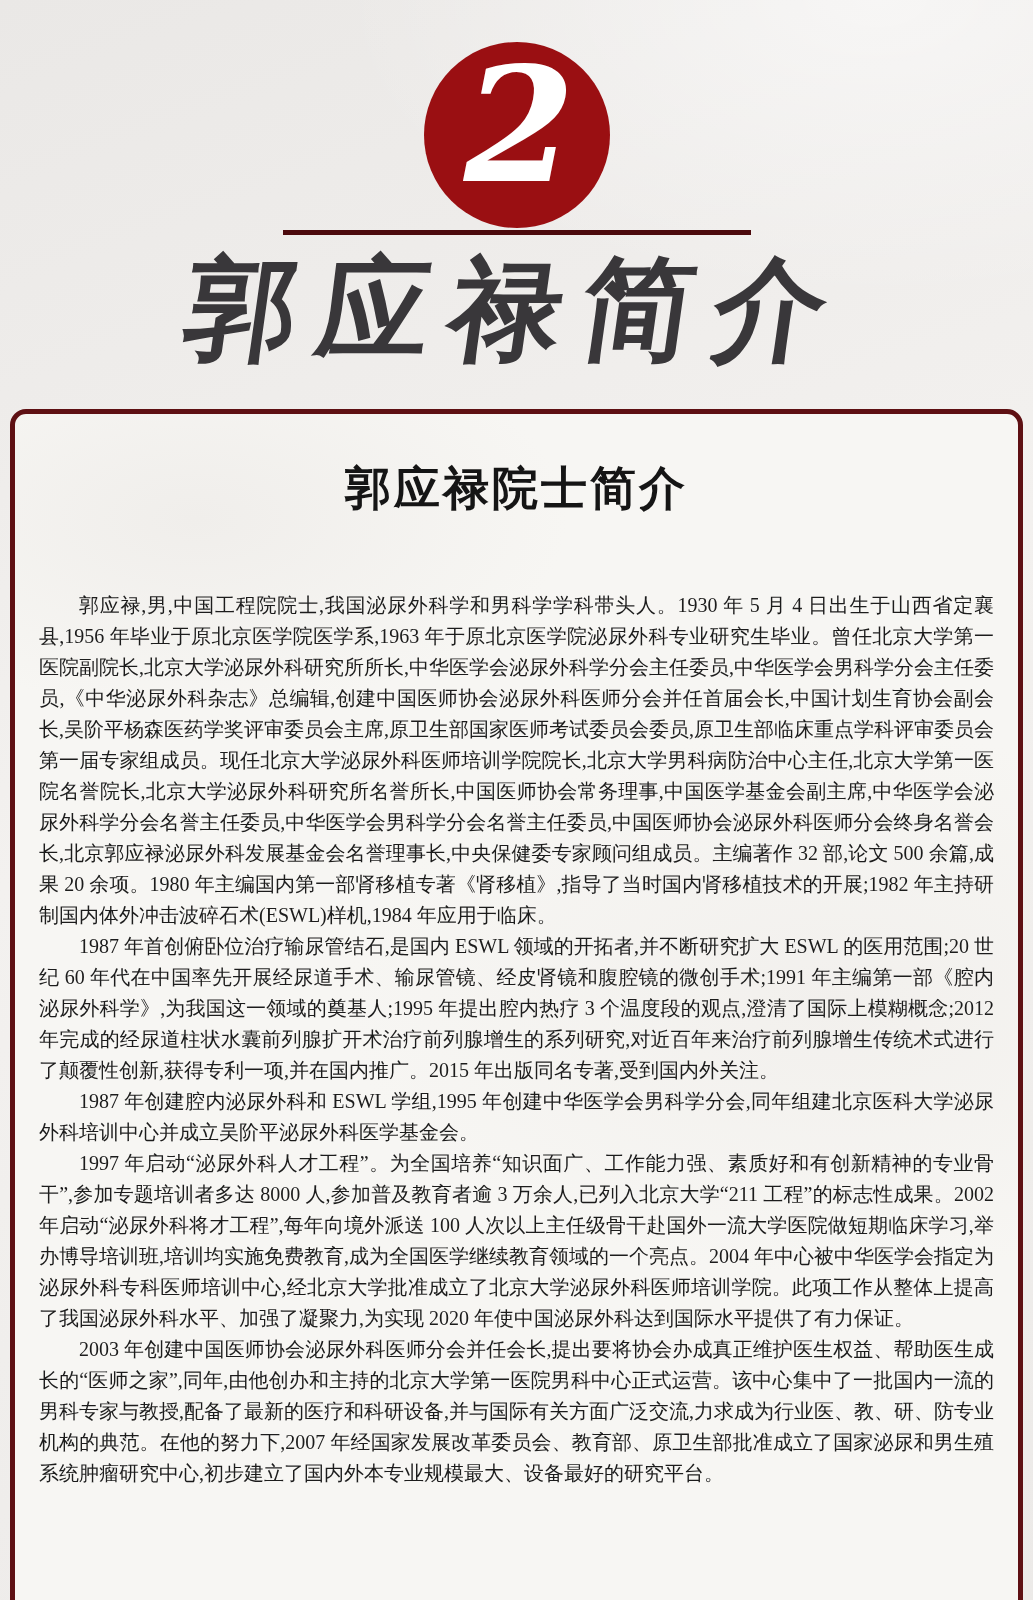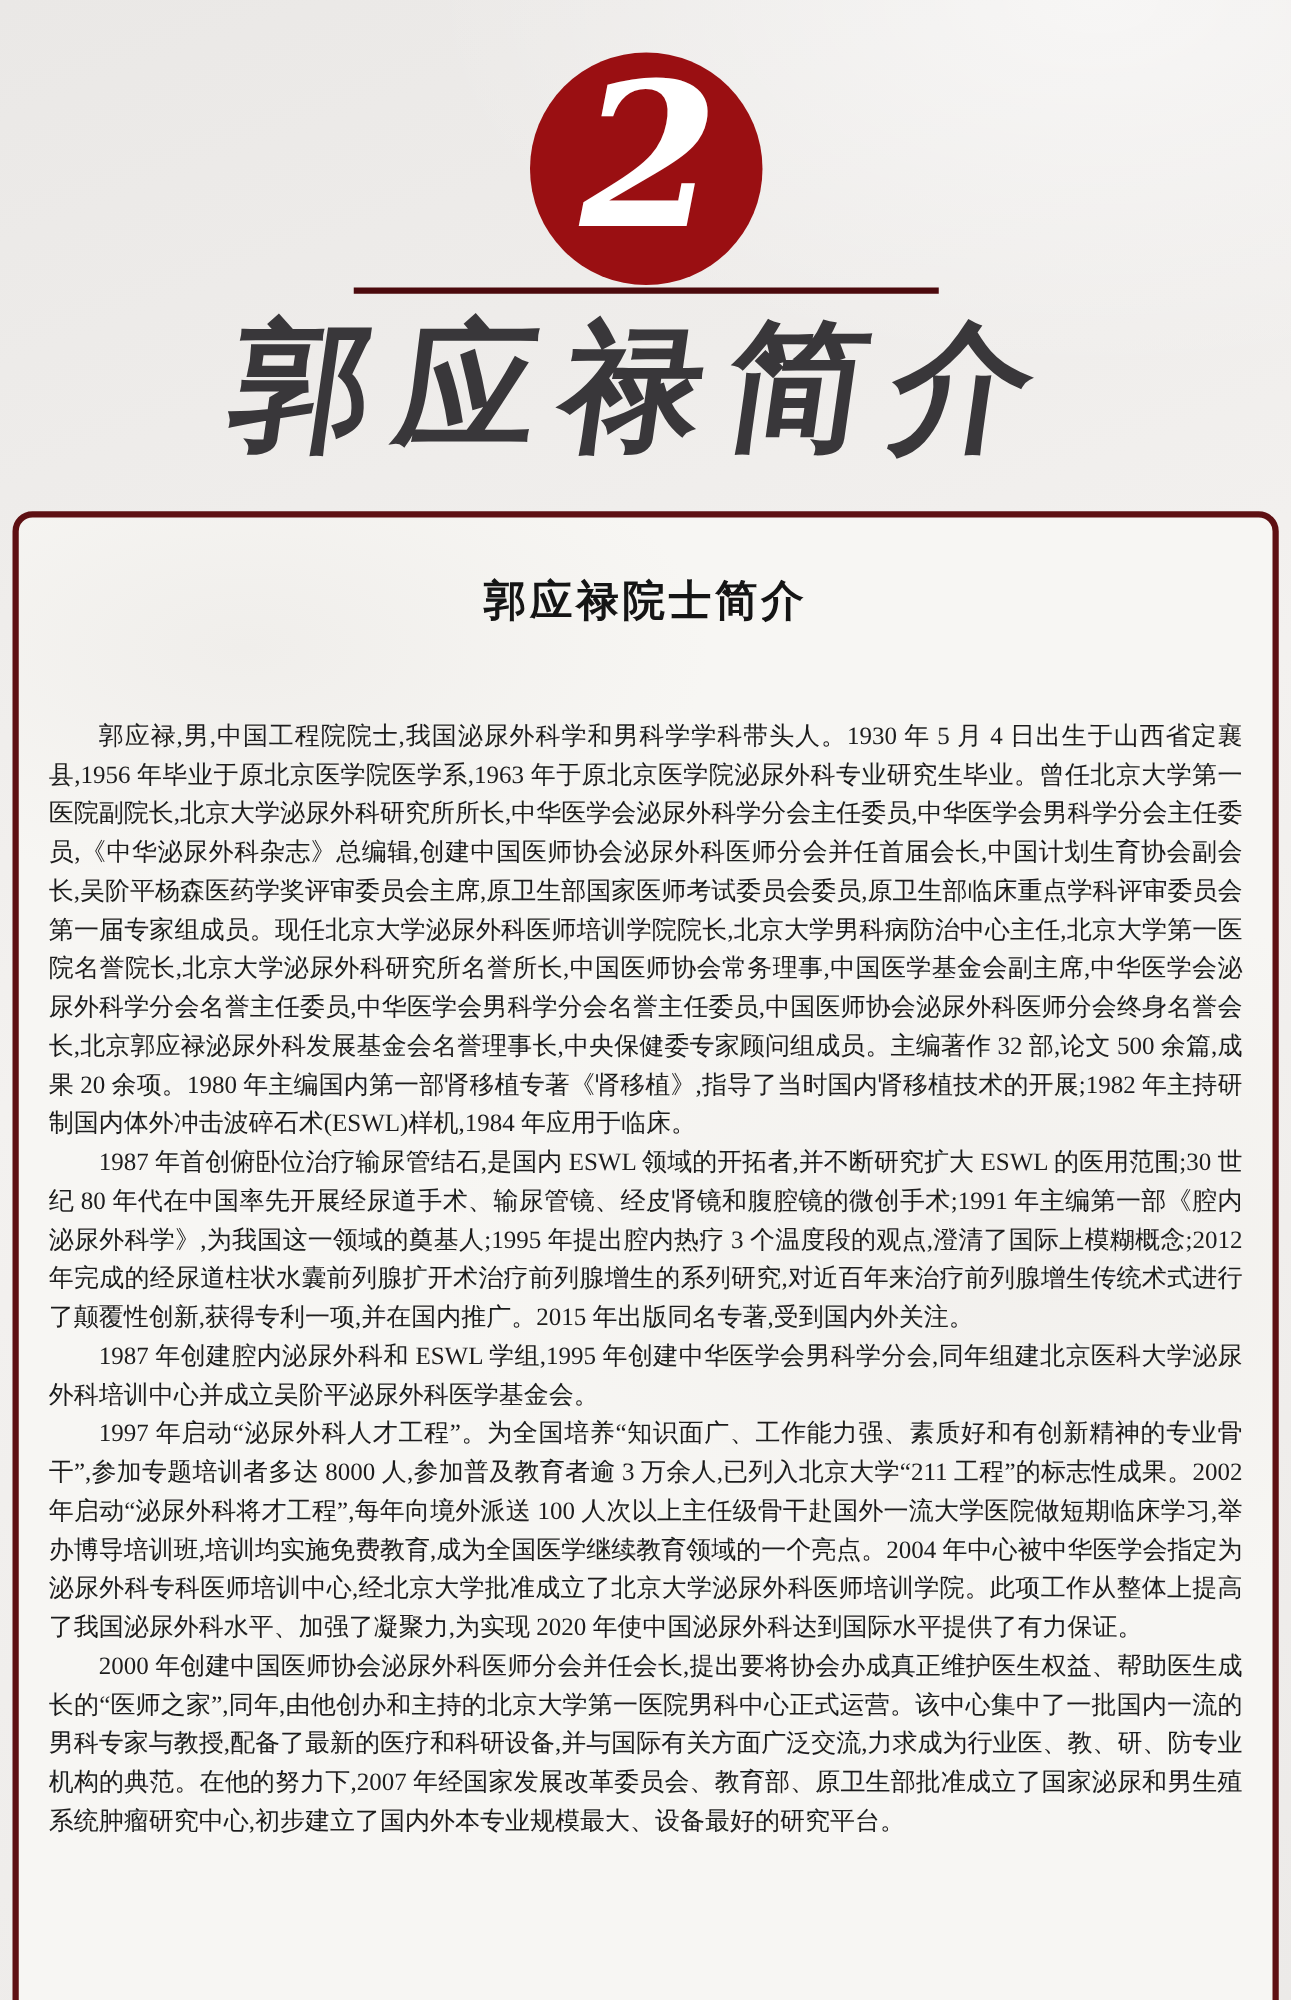--- a/index.html
+++ b/index.html
@@ -60,21 +60,21 @@
       radial-gradient(ellipse 620px 320px at 18% 8%, #f0eeeb 0%, rgba(240,238,235,0) 60%),
       radial-gradient(ellipse 760px 420px at 82% 45%, #f2f0ed 0%, rgba(242,240,237,0) 65%),
       #f7f6f3;
     padding: 44px 24px 0;
   }
   .paper-title {
     margin: 0;
     text-align: center;
     font-family: "Liberation Serif", "DejaVu Serif", serif;
     font-weight: bold;
-    font-size: 34px;
+    font-size: 46px;
     letter-spacing: 3px;
     color: #151515;
   }
   .paper-body { margin-top: 70px; }
   .paper-body p {
     margin: 0;
     font-family: "Liberation Serif", "DejaVu Serif", serif;
     font-size: 20px;
     line-height: 31px;
     color: #1c1c1c;
@@ -90,18 +90,18 @@
     <span class="badge-num">2</span>
   </div>
   <div class="divider"></div>
   <h1 class="hero-title">郭应禄简介</h1>
 </header>
 
 <section class="paper">
   <h2 class="paper-title">郭应禄院士简介</h2>
   <div class="paper-body">
     <p>郭应禄,男,中国工程院院士,我国泌尿外科学和男科学学科带头人。1930 年 5 月 4 日出生于山西省定襄县,1956 年毕业于原北京医学院医学系,1963 年于原北京医学院泌尿外科专业研究生毕业。曾任北京大学第一医院副院长,北京大学泌尿外科研究所所长,中华医学会泌尿外科学分会主任委员,中华医学会男科学分会主任委员,《中华泌尿外科杂志》总编辑,创建中国医师协会泌尿外科医师分会并任首届会长,中国计划生育协会副会长,吴阶平杨森医药学奖评审委员会主席,原卫生部国家医师考试委员会委员,原卫生部临床重点学科评审委员会第一届专家组成员。现任北京大学泌尿外科医师培训学院院长,北京大学男科病防治中心主任,北京大学第一医院名誉院长,北京大学泌尿外科研究所名誉所长,中国医师协会常务理事,中国医学基金会副主席,中华医学会泌尿外科学分会名誉主任委员,中华医学会男科学分会名誉主任委员,中国医师协会泌尿外科医师分会终身名誉会长,北京郭应禄泌尿外科发展基金会名誉理事长,中央保健委专家顾问组成员。主编著作 32 部,论文 500 余篇,成果 20 余项。1980 年主编国内第一部肾移植专著《肾移植》,指导了当时国内肾移植技术的开展;1982 年主持研制国内体外冲击波碎石术(ESWL)样机,1984 年应用于临床。</p>
-    <p>1987 年首创俯卧位治疗输尿管结石,是国内 ESWL 领域的开拓者,并不断研究扩大 ESWL 的医用范围;30 世纪 80 年代在中国率先开展经尿道手术、输尿管镜、经皮肾镜和腹腔镜的微创手术;1991 年主编第一部《腔内泌尿外科学》,为我国这一领域的奠基人;1995 年提出腔内热疗 3 个温度段的观点,澄清了国际上模糊概念;2012 年完成的经尿道柱状水囊前列腺扩开术治疗前列腺增生的系列研究,对近百年来治疗前列腺增生传统术式进行了颠覆性创新,获得专利一项,并在国内推广。2015 年出版同名专著,受到国内外关注。</p>
+    <p>1987 年首创俯卧位治疗输尿管结石,是国内 ESWL 领域的开拓者,并不断研究扩大 ESWL 的医用范围;20 世纪 60 年代在中国率先开展经尿道手术、输尿管镜、经皮肾镜和腹腔镜的微创手术;1991 年主编第一部《腔内泌尿外科学》,为我国这一领域的奠基人;1995 年提出腔内热疗 3 个温度段的观点,澄清了国际上模糊概念;2012 年完成的经尿道柱状水囊前列腺扩开术治疗前列腺增生的系列研究,对近百年来治疗前列腺增生传统术式进行了颠覆性创新,获得专利一项,并在国内推广。2015 年出版同名专著,受到国内外关注。</p>
     <p>1987 年创建腔内泌尿外科和 ESWL 学组,1995 年创建中华医学会男科学分会,同年组建北京医科大学泌尿外科培训中心并成立吴阶平泌尿外科医学基金会。</p>
     <p>1997 年启动“泌尿外科人才工程”。为全国培养“知识面广、工作能力强、素质好和有创新精神的专业骨干”,参加专题培训者多达 8000 人,参加普及教育者逾 3 万余人,已列入北京大学“211 工程”的标志性成果。2002 年启动“泌尿外科将才工程”,每年向境外派送 100 人次以上主任级骨干赴国外一流大学医院做短期临床学习,举办博导培训班,培训均实施免费教育,成为全国医学继续教育领域的一个亮点。2004 年中心被中华医学会指定为泌尿外科专科医师培训中心,经北京大学批准成立了北京大学泌尿外科医师培训学院。此项工作从整体上提高了我国泌尿外科水平、加强了凝聚力,为实现 2020 年使中国泌尿外科达到国际水平提供了有力保证。</p>
-    <p>2000 年创建中国医师协会泌尿外科医师分会并任会长,提出要将协会办成真正维护医生权益、帮助医生成长的“医师之家”,同年,由他创办和主持的北京大学第一医院男科中心正式运营。该中心集中了一批国内一流的男科专家与教授,配备了最新的医疗和科研设备,并与国际有关方面广泛交流,力求成为行业医、教、研、防专业机构的典范。在他的努力下,2007 年经国家发展改革委员会、教育部、原卫生部批准成立了国家泌尿和男生殖系统肿瘤研究中心,初步建立了国内外本专业规模最大、设备最好的研究平台。</p>
+    <p>2003 年创建中国医师协会泌尿外科医师分会并任会长,提出要将协会办成真正维护医生权益、帮助医生成长的“医师之家”,同年,由他创办和主持的北京大学第一医院男科中心正式运营。该中心集中了一批国内一流的男科专家与教授,配备了最新的医疗和科研设备,并与国际有关方面广泛交流,力求成为行业医、教、研、防专业机构的典范。在他的努力下,2007 年经国家发展改革委员会、教育部、原卫生部批准成立了国家泌尿和男生殖系统肿瘤研究中心,初步建立了国内外本专业规模最大、设备最好的研究平台。</p>
   </div>
 </section>
 
 </body></html>

